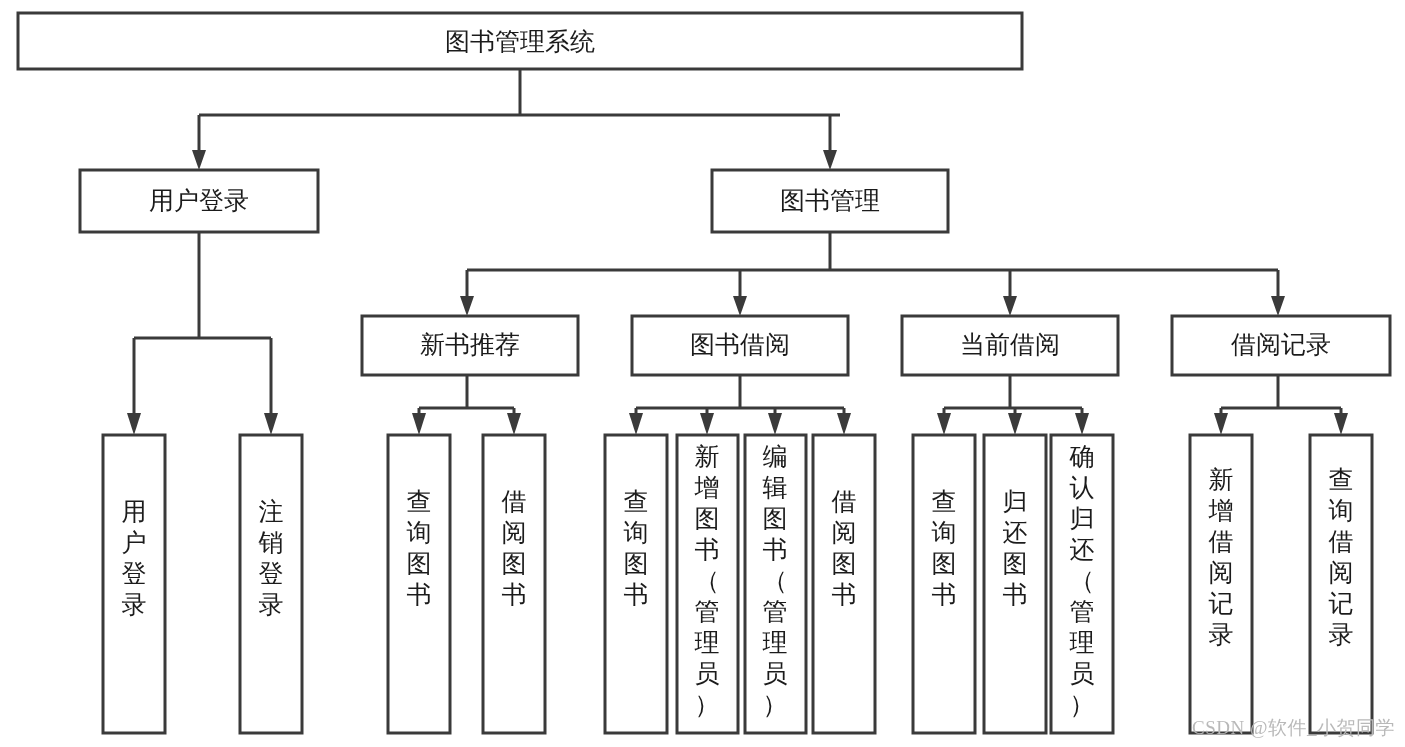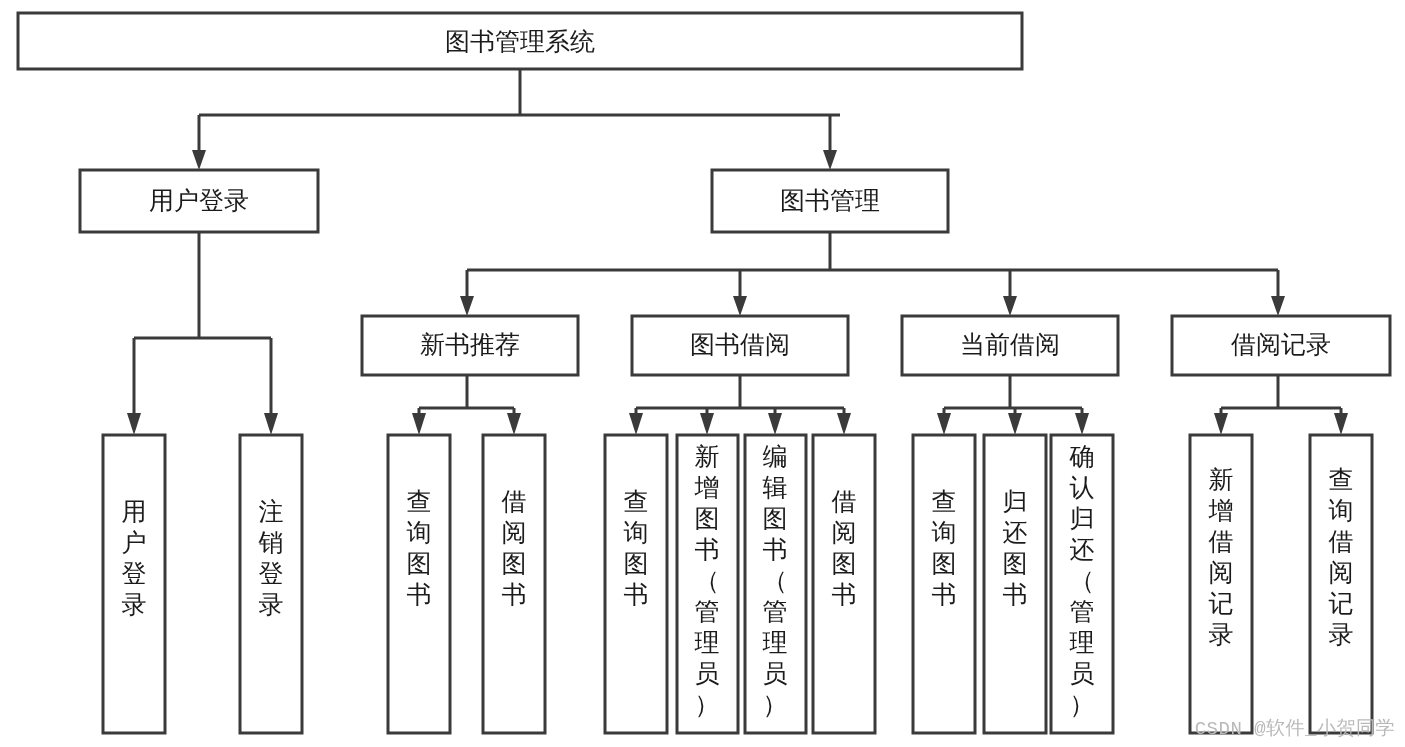--- a/index.html
+++ b/index.html
@@ -44,21 +44,21 @@
     stroke-linecap: butt;
   }
   .arrow-head {
     fill: #3a3a3a;
     stroke: none;
   }
   .watermark {
     position: absolute;
     right: 10px;
     bottom: 6px;
-    font-family: Liberation Mono, monospace;
+    font-family: Liberation Serif, serif;
     font-size: 19px;
     color: #b9b9b9;
     letter-spacing: 0.5px;
     white-space: nowrap;
     user-select: none;
   }
 </style>
 </head>
 <body>
 

